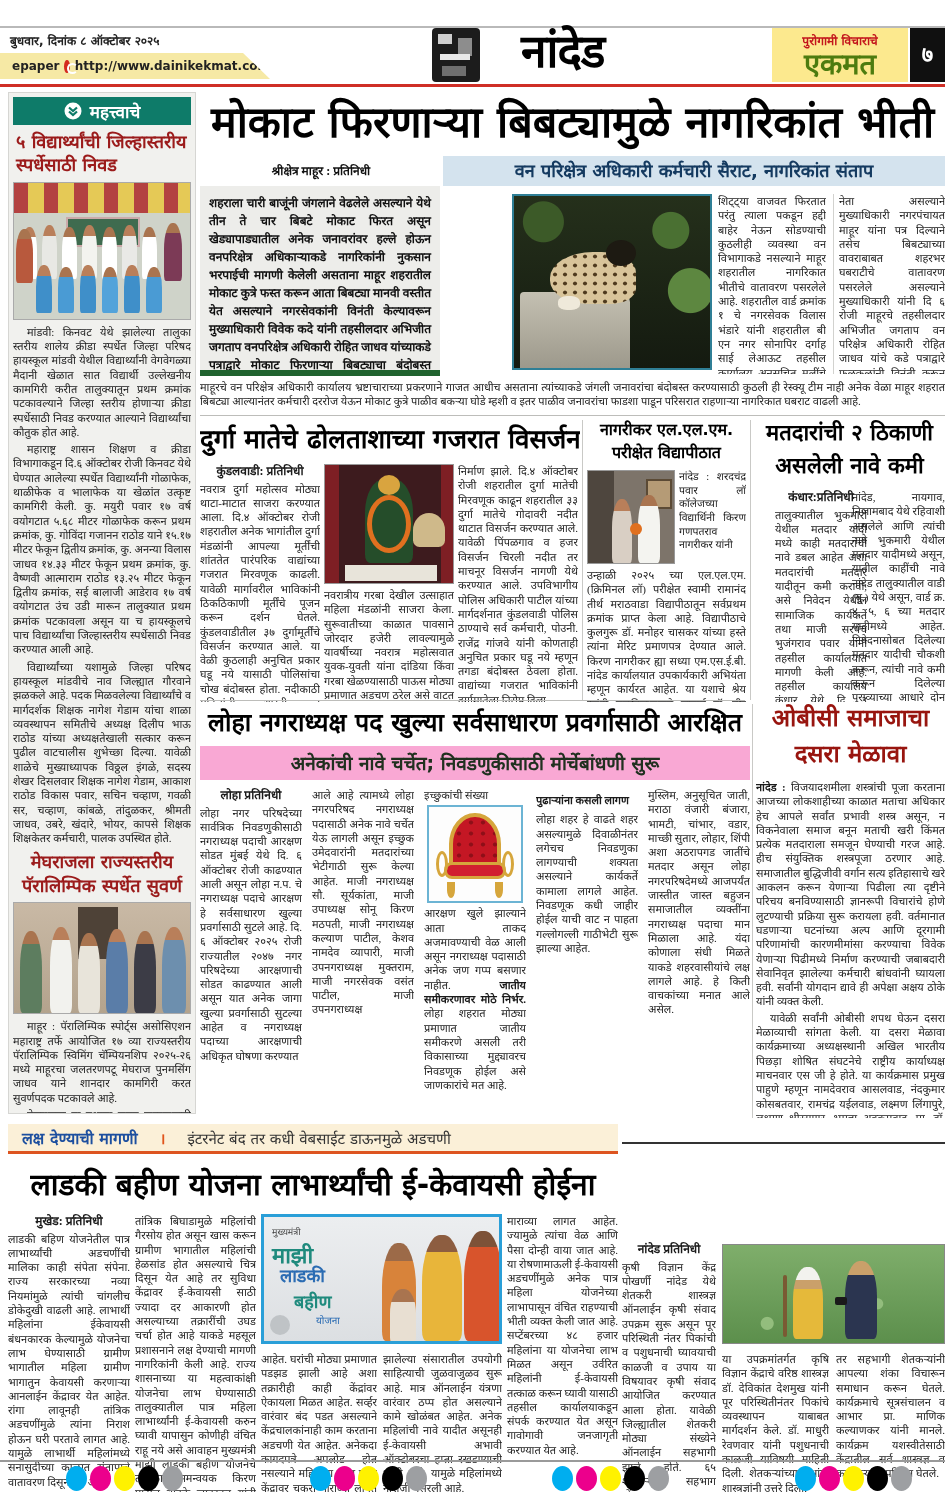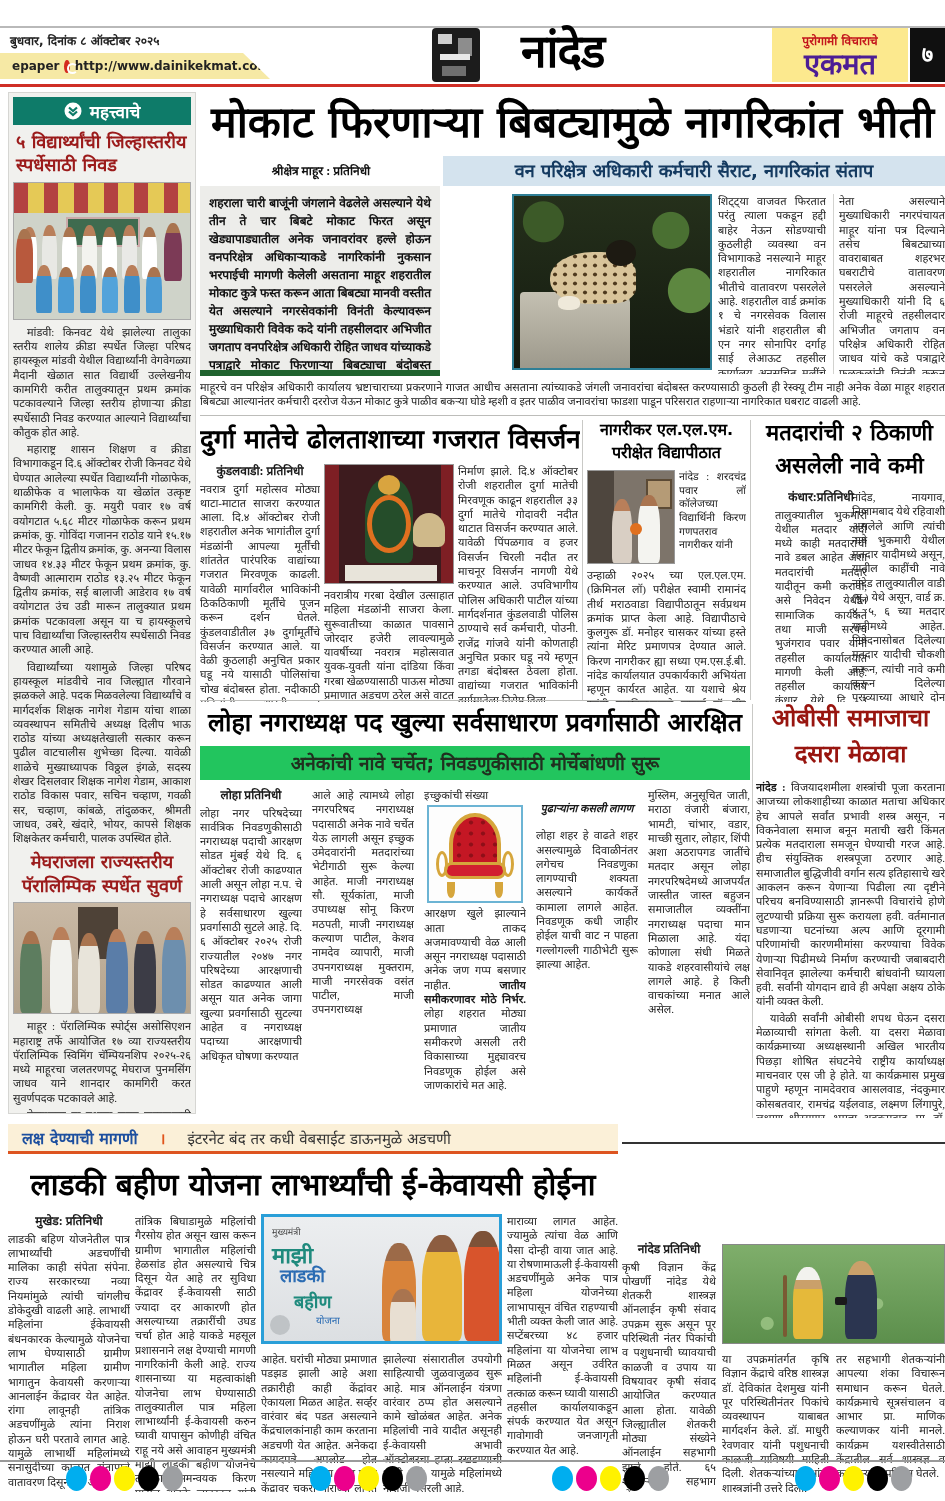--- a/index.html
+++ b/index.html
@@ -20,21 +20,21 @@
   .ep-ic{width:13px;height:13px;border-radius:50%;background:#d42a1e;display:inline-block;position:relative;}
   .ep-ic::after{content:"";position:absolute;left:3px;top:3px;width:7px;height:7px;border:2px solid #fff;border-radius:50%;border-right-color:transparent;}
   .masthead{background:#fce98e;text-align:center;}
   .pagenum{background:#101010;color:#fff;text-align:center;font-family:"DejaVu Sans",sans-serif;font-weight:bold;}
   
   .secbar{background:#0e7b69;color:#fff;display:flex;align-items:center;justify-content:center;gap:8px;
           font-family:"DejaVu Sans",sans-serif;font-weight:bold;font-size:17px;}
   .sideheadline{color:#9b1b1b;font-family:"DejaVu Sans",sans-serif;font-weight:bold;font-size:18px;line-height:1.3;padding:5px 3px;}
   .kicker{background:#d4e3ee;color:#143a60;font-family:"DejaVu Sans",sans-serif;font-weight:bold;font-size:18px;text-align:center;}
   .introbox{background:#ededea;font-weight:bold;font-size:12px;line-height:1.5;text-align:justify;padding:8px 9px;overflow:hidden;}
-  .greensub{background:#22c55e;color:#20301f;font-family:"DejaVu Sans",sans-serif;font-weight:bold;font-size:19px;text-align:center;}
+  .greensub{background:#f9a8d4;color:#20301f;font-family:"DejaVu Sans",sans-serif;font-weight:bold;font-size:19px;text-align:center;}
   .strip{background:#fbf0d8;border-bottom:3px solid #dd5420;display:flex;align-items:center;gap:22px;padding-left:14px;
          font-family:"DejaVu Sans",sans-serif;font-size:15px;}
   .strip .lbl{color:#1d4f9f;font-weight:bold;font-size:16px;}
   .strip .div{color:#e0551c;font-weight:bold;}
   [data-name="registration-dots-group"] i{display:inline-block;width:21px;height:25px;border-radius:50%;margin-right:3px;}
   .frame{border:2px solid #2f7f96;}
   b.inb{font-weight:bold;}
 </style>
 </head>
 <body>
@@ -50,21 +50,21 @@
   </div>
   <div class="abs" data-name="nanded-logo" style="left:432px;top:28px;width:48px;height:54px;background:#1c1c1c;border-radius:4px;overflow:hidden;">
     <div class="abs" style="left:6px;top:6px;width:14px;height:10px;background:#cfcfcf;"></div>
     <div class="abs" style="left:26px;top:10px;width:14px;height:18px;background:#8d8d8d;"></div>
     <div class="abs" style="left:8px;top:26px;width:30px;height:6px;background:#e9e9e9;"></div>
     <div class="abs" style="left:10px;top:38px;width:24px;height:10px;background:#6f6f6f;"></div>
   </div>
   <div class="abs hlsans" data-name="edition-title" style="left:486px;top:26px;font-size:46px;line-height:1.1;letter-spacing:-1px;margin-left:35px;">नांदेड</div>
   <div class="abs masthead" data-name="masthead" style="left:772px;top:28px;width:136px;height:54px;">
     <div class="hlsans" data-name="masthead-tagline" style="color:#c3161c;font-size:12px;padding-top:4px;">पुरोगामी विचाराचे</div>
-    <div class="hlsans" data-name="masthead-title" style="color:#4c1d95;font-size:29px;line-height:1.1;">एकमत</div>
+    <div class="hlsans" data-name="masthead-title" style="color:#4d7c0f;font-size:29px;line-height:1.1;">एकमत</div>
   </div>
   <div class="abs pagenum" data-name="page-number" style="left:910px;top:28px;width:35px;height:54px;font-size:22px;line-height:54px;">७</div>
   <div class="abs" data-name="header-red-rule" style="left:0;top:84px;width:945px;height:3px;background:#cf2e26;"></div>
 
   <div class="abs" data-name="sidebar" style="left:8px;top:92px;width:188px;height:1022px;background:#f1f1ee;border:1px solid #d6d6d3;box-sizing:border-box;padding:4px;overflow:hidden;">
     <div class="secbar" data-name="sidebar-section-header" style="height:28px;">
       <span data-name="important-icon" style="display:inline-flex;">
         <svg width="18" height="18" viewBox="0 0 18 18">
             <circle cx="9" cy="9" r="8.5" fill="#ffffff"></circle>
           <polyline points="5,5.5 9,9 13,5.5" fill="none" stroke="#0e7b69" stroke-width="2.2"></polyline>
@@ -182,21 +182,21 @@
       <div class="abs" style="left:8%;top:46%;width:12px;height:26px;border:3px solid #d6a63c;border-radius:50%;box-sizing:border-box;"></div>
       <div class="abs" style="right:8%;top:46%;width:12px;height:26px;border:3px solid #d6a63c;border-radius:50%;box-sizing:border-box;"></div>
       <div class="abs" style="left:20%;bottom:4%;width:8px;height:16px;background:#d6a63c;border-radius:0 0 60% 60%;"></div>
       <div class="abs" style="right:20%;bottom:4%;width:8px;height:16px;background:#d6a63c;border-radius:0 0 60% 60%;"></div>
     </div>
     <span>आरक्षण खुले झाल्याने आता ताकद अजमावण्याची वेळ आली असून नगराध्यक्ष पदासाठी अनेक जण गप्प बसणार नाहीत.</span>
     <b class="inb" data-name="loha-sub-bold-1">जातीय समीकरणावर मोठे निर्भर.</b>
     <span>लोहा शहरात मोठ्या प्रमाणात जातीय समीकरणे असली तरी विकासाच्या मुद्द्यावरच निवडणूक होईल असे जाणकारांचे मत आहे.</span>
   </div>
   <div class="abs bt" data-name="loha-column-4" style="left:536px;top:788px;width:102px;height:330px;">
-    <b class="inb" data-name="loha-sub-bold-2" style="display:block;text-align:center;margin:13px 0;font-style:italic;">पुढाऱ्यांना कसली लागण</b>
+    <b class="inb" data-name="loha-sub-bold-2" style="display:block;margin:5px 0;">पुढाऱ्यांना कसली लागण</b>
     <span>लोहा शहर हे वाढते शहर असल्यामुळे दिवाळीनंतर लगेचच निवडणुका लागण्याची शक्यता असल्याने कार्यकर्ते कामाला लागले आहेत. निवडणूक कधी जाहीर होईल याची वाट न पाहता गल्लोगल्ली गाठीभेटी सुरू झाल्या आहेत.</span>
   </div>
   <div class="abs bt" data-name="loha-column-5" style="left:648px;top:788px;width:102px;height:330px;">मुस्लिम, अनुसूचित जाती, मराठा वंजारी बंजारा, भामटी, चांभार, वडार, माच्छी सुतार, लोहार, शिंपी अशा अठरापगड जातींचे मतदार असून लोहा नगरपरिषदेमध्ये आजपर्यंत जास्तीत जास्त बहुजन समाजातील व्यक्तींना नगराध्यक्ष पदाचा मान मिळाला आहे. यंदा कोणाला संधी मिळते याकडे शहरवासीयांचे लक्ष लागले आहे. हे किती वाचकांच्या मनात आले असेल.</div>
 
   <div class="vr" data-name="column-rule" style="left:752px;top:704px;height:414px;"></div>
 
   <div class="abs hlsans" data-name="obc-headline" style="left:756px;top:700px;width:189px;height:74px;font-size:24px;line-height:1.5;text-align:center;color:#98150f;overflow:hidden;">ओबीसी समाजाचा दसरा मेळावा</div>
   <div class="abs bt" data-name="obc-body" style="left:756px;top:780px;width:189px;height:338px;">
     <b class="inb" data-name="obc-dateline">नांदेड :</b>
     <span>विजयादशमीला शस्त्रांची पूजा करताना आजच्या लोकशाहीच्या काळात मताचा अधिकार हेच आपले सर्वांत प्रभावी शस्त्र असून, न विकनेवाला समाज बनून मताची खरी किंमत प्रत्येक मतदाराला समजून घेण्याची गरज आहे. हीच संयुक्तिक शस्त्रपूजा ठरणार आहे. समाजातील बुद्धिजीवी वर्गान सत्य इतिहासाचे खरे आकलन करून येणाऱ्या पिढीला त्या दृष्टीने परिचय बनविण्यासाठी ज्ञानरूपी विचारांचे होणे लुटण्याची प्रक्रिया सुरू करायला हवी. वर्तमानात घडणाऱ्या घटनांच्या अल्प आणि दूरगामी परिणामांची कारणमीमांसा करण्याचा विवेक येणाऱ्या पिढीमध्ये निर्माण करण्याची जबाबदारी सेवानिवृत झालेल्या कर्मचारी बांधवांनी घ्यायला हवी. सर्वांनी योगदान द्यावे ही अपेक्षा अक्षय ठोके यांनी व्यक्त केली.</span>

